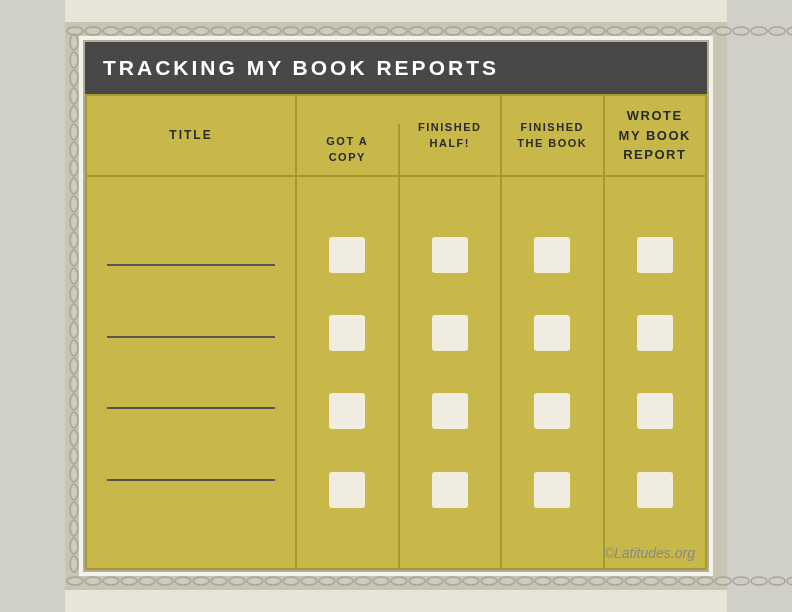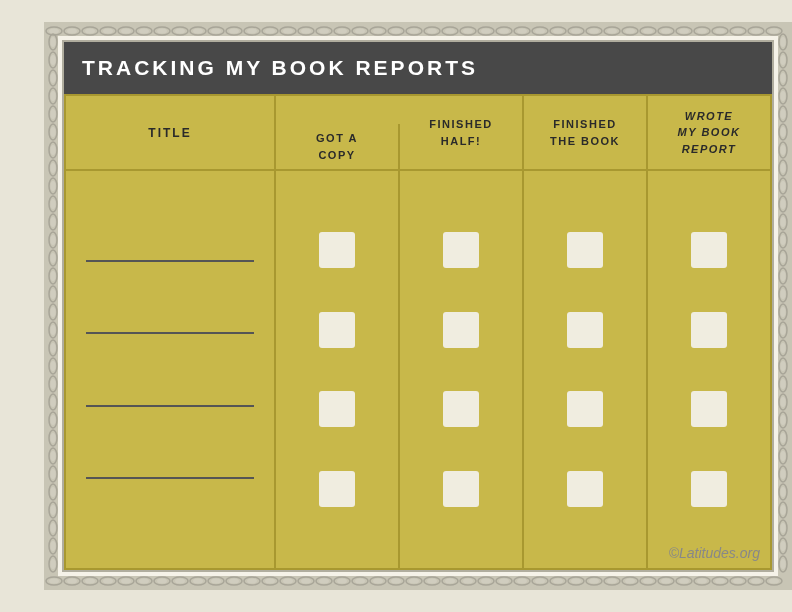--- a/index.html
+++ b/index.html
@@ -10,26 +10,26 @@
       background: #d0cfc8;
       display: flex;
       align-items: center;
       justify-content: center;
       font-family: Arial, sans-serif;
       overflow: hidden;
     }
 
     
     .page-wrapper {
-      width: 792px;
+      width: 662px;
       height: 612px;
       background: #e8e5d8;
       display: flex;
       align-items: center;
-      justify-content: flex-end;
+      justify-content: center;
       position: relative;
     }
 
     .card {
       width: 748px;
       height: 568px;
       position: relative;
       background: #f5f2e8;
     }
 
@@ -96,23 +96,23 @@
                           padding:10px 6px;text-align:center;">
                 <span style="font-size:11px;font-weight:900;letter-spacing:1.5px;
                              text-transform:uppercase;color:#2a2a2a;line-height:1.5;
                              font-family:Arial Black,Arial,sans-serif;white-space:pre-line;">FINISHED
 THE BOOK</span>
               </div>
 
               <div style="flex:1;
                           display:flex;align-items:center;justify-content:center;
                           padding:10px 6px;text-align:center;">
-                <span style="font-size:11px;font-weight:900;letter-spacing:1.5px;
+                <span style="font-size:13px;font-weight:900;letter-spacing:1.5px;
                              text-transform:uppercase;color:#2a2a2a;line-height:1.5;
-                             font-family:Arial Black,Arial,sans-serif;white-space:pre-line;font-style:italic;">WROTE
+                             font-family:Arial Black,Arial,sans-serif;white-space:pre-line;">WROTE
 MY BOOK
 REPORT</span>
               </div>
             </div>
 
             <div style="flex:1;display:flex;overflow:hidden;">
 
               <div style="width:210px;flex-shrink:0;border-right:2px solid #a89830;
                           display:flex;flex-direction:column;justify-content:space-evenly;
                           padding:18px 20px 18px 20px;">

